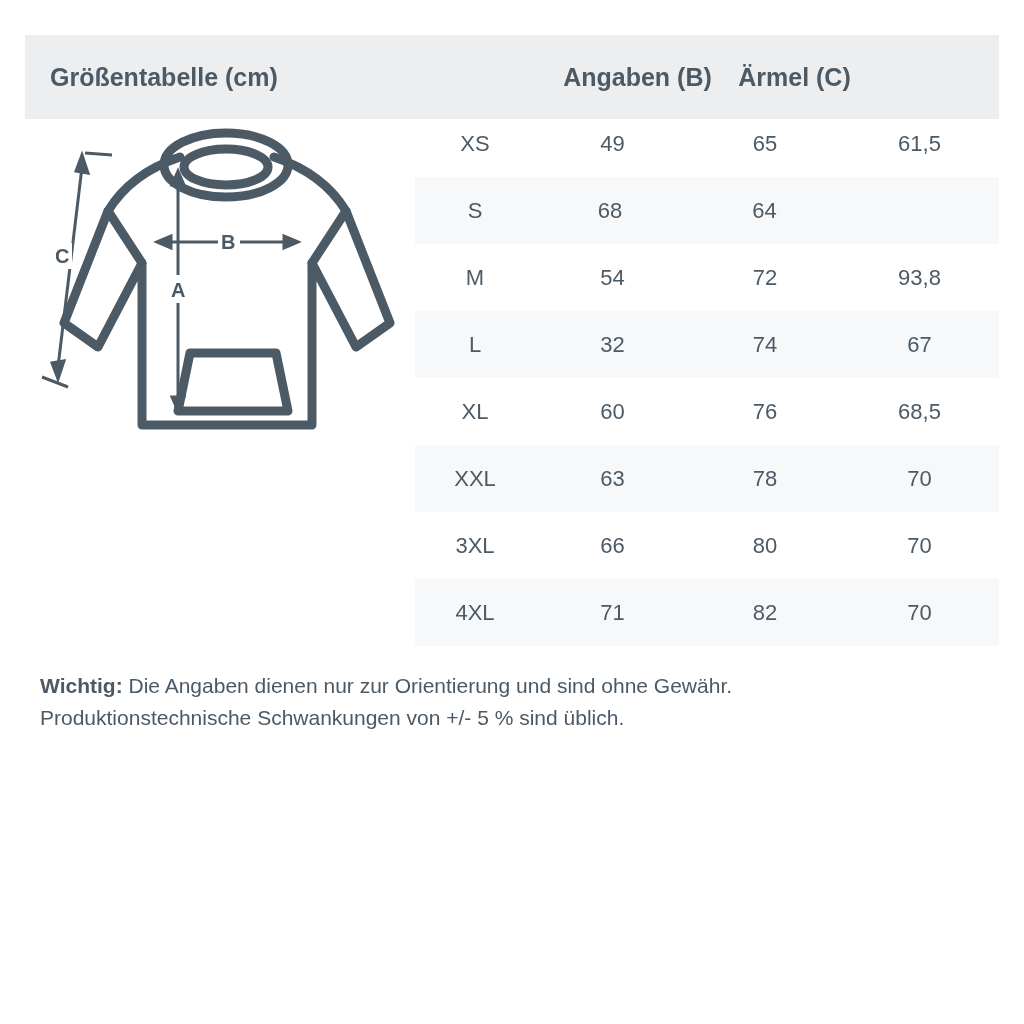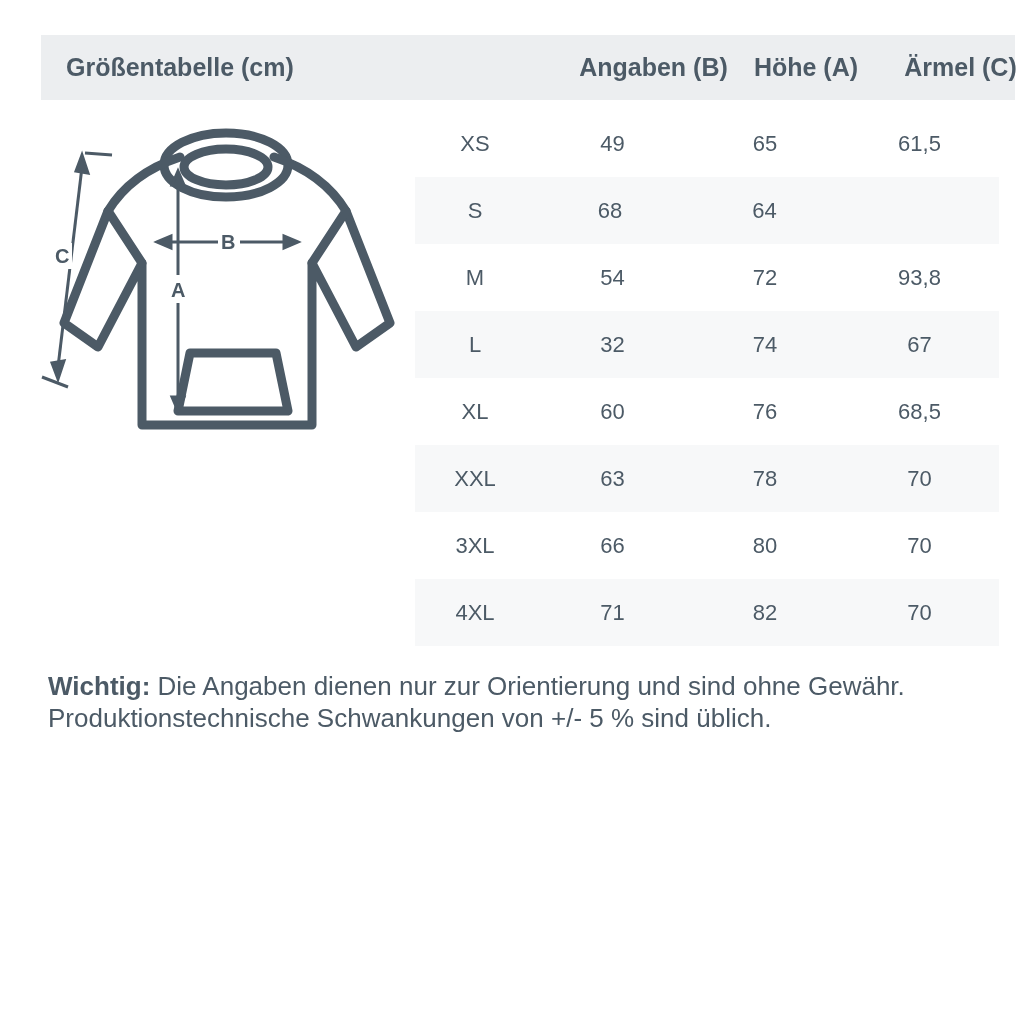--- a/index.html
+++ b/index.html
@@ -17,26 +17,25 @@
     height: 1024px;
     background: #ffffff;
   }
 
   
   .header {
     position: absolute;
     left: 25px;
     top: 35px;
     width: 974px;
-    height: 65px;
+    height: 84px;
     background: #eceef0;
     display: flex;
     align-items: center;
     box-sizing: border-box;
-    margin-left: 16px;
   }
 
   .header-title {
     position: absolute;
     left: 25px;
     font-size: 25px;
     font-weight: bold;
     color: #4c5a66;
     white-space: nowrap;
   }
@@ -96,43 +95,42 @@
     position: absolute;
     left: 30px;
     top: 115px;
     width: 380px;
     height: 340px;
   }
 
   
   .footnote {
     position: absolute;
-    left: 48px;
+    left: 40px;
     top: 670px;
     width: 940px;
-    font-size: 26px;
+    font-size: 21px;
     line-height: 32px;
     color: #4c5a66;
   }
 
   .footnote b {
     font-weight: bold;
   }
 </style>
 </head>
 <body>
 
 <div class="page">
 
   <div class="header">
     <div class="header-title">Größentabelle (cm)</div>
     <div class="header-cols">
       <div class="header-col hc-size"></div>
       <div class="header-col hc-b">Angaben (B)</div>
-      <div class="header-col hc-a">Höhe (A)</div>
       <div class="header-col hc-c">Ärmel (C)</div>
     </div>
   </div>
 
   <div class="illustration">
     <svg width="380" height="340" viewBox="0 0 380 340" xmlns="http://www.w3.org/2000/svg">
       <g fill="none" stroke="#4c5a66" stroke-width="9" stroke-linejoin="round" stroke-linecap="round">
 
         <ellipse cx="196" cy="50" rx="62" ry="32"></ellipse>
 

